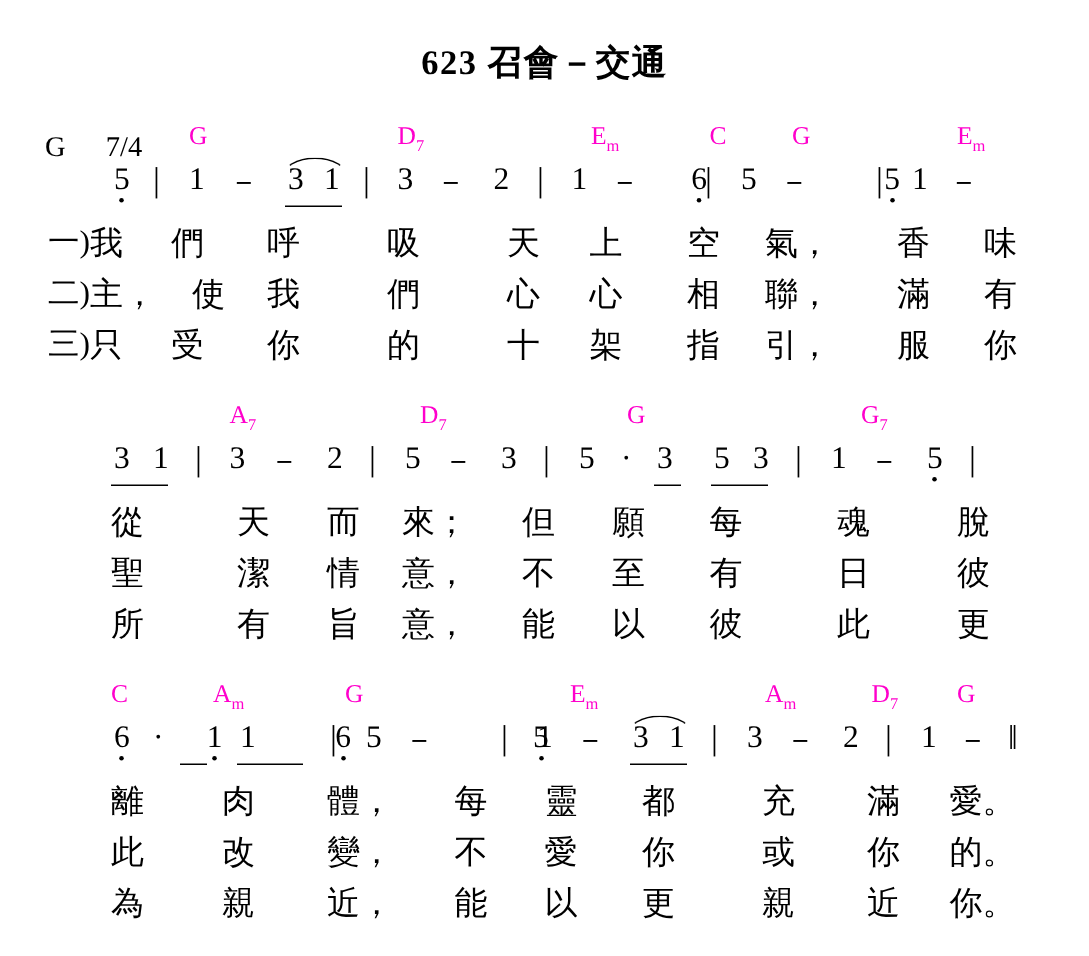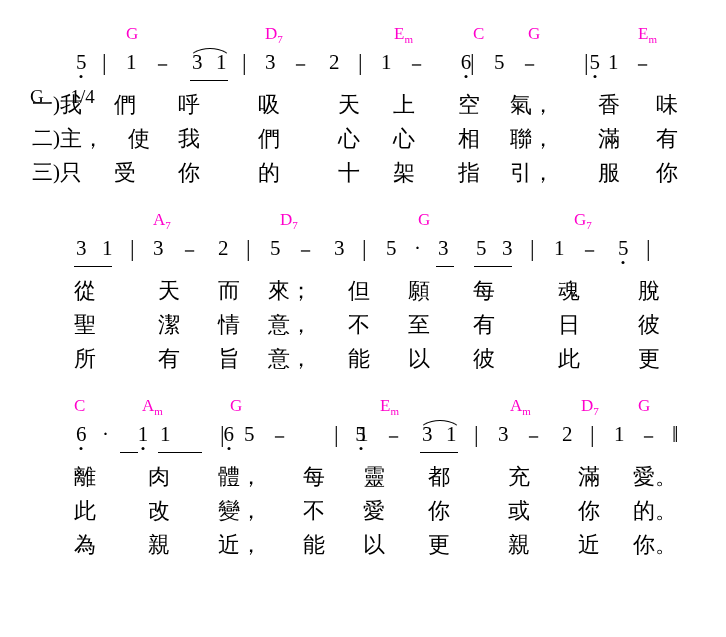--- a/index.html
+++ b/index.html
@@ -119,24 +119,25 @@
     position: absolute;
     font-size: 23px;
     letter-spacing: -3px;
   }
 </style>
 </head>
 <body>
 
 <div class="page">
 
+  <div class="title">623  召會－交通</div>
 
   <div class="keyline">
     <span class="key">G</span>
-    <span>1/4</span>
+    <span>7/4</span>
   </div>
 
   <div class="system" style="margin-top:24px;">
     <div class="chordrow">
         <span class="chord" style="left: 108px;">G</span>
         <span class="chord" style="left: 247px;">D<sub>7</sub></span>
         <span class="chord" style="left: 376px;">E<sub>m</sub></span>
         <span class="chord" style="left: 455px;">C</span>
         <span class="chord" style="left: 510px;">G</span>
         <span class="chord" style="left: 620px;">E<sub>m</sub></span>

